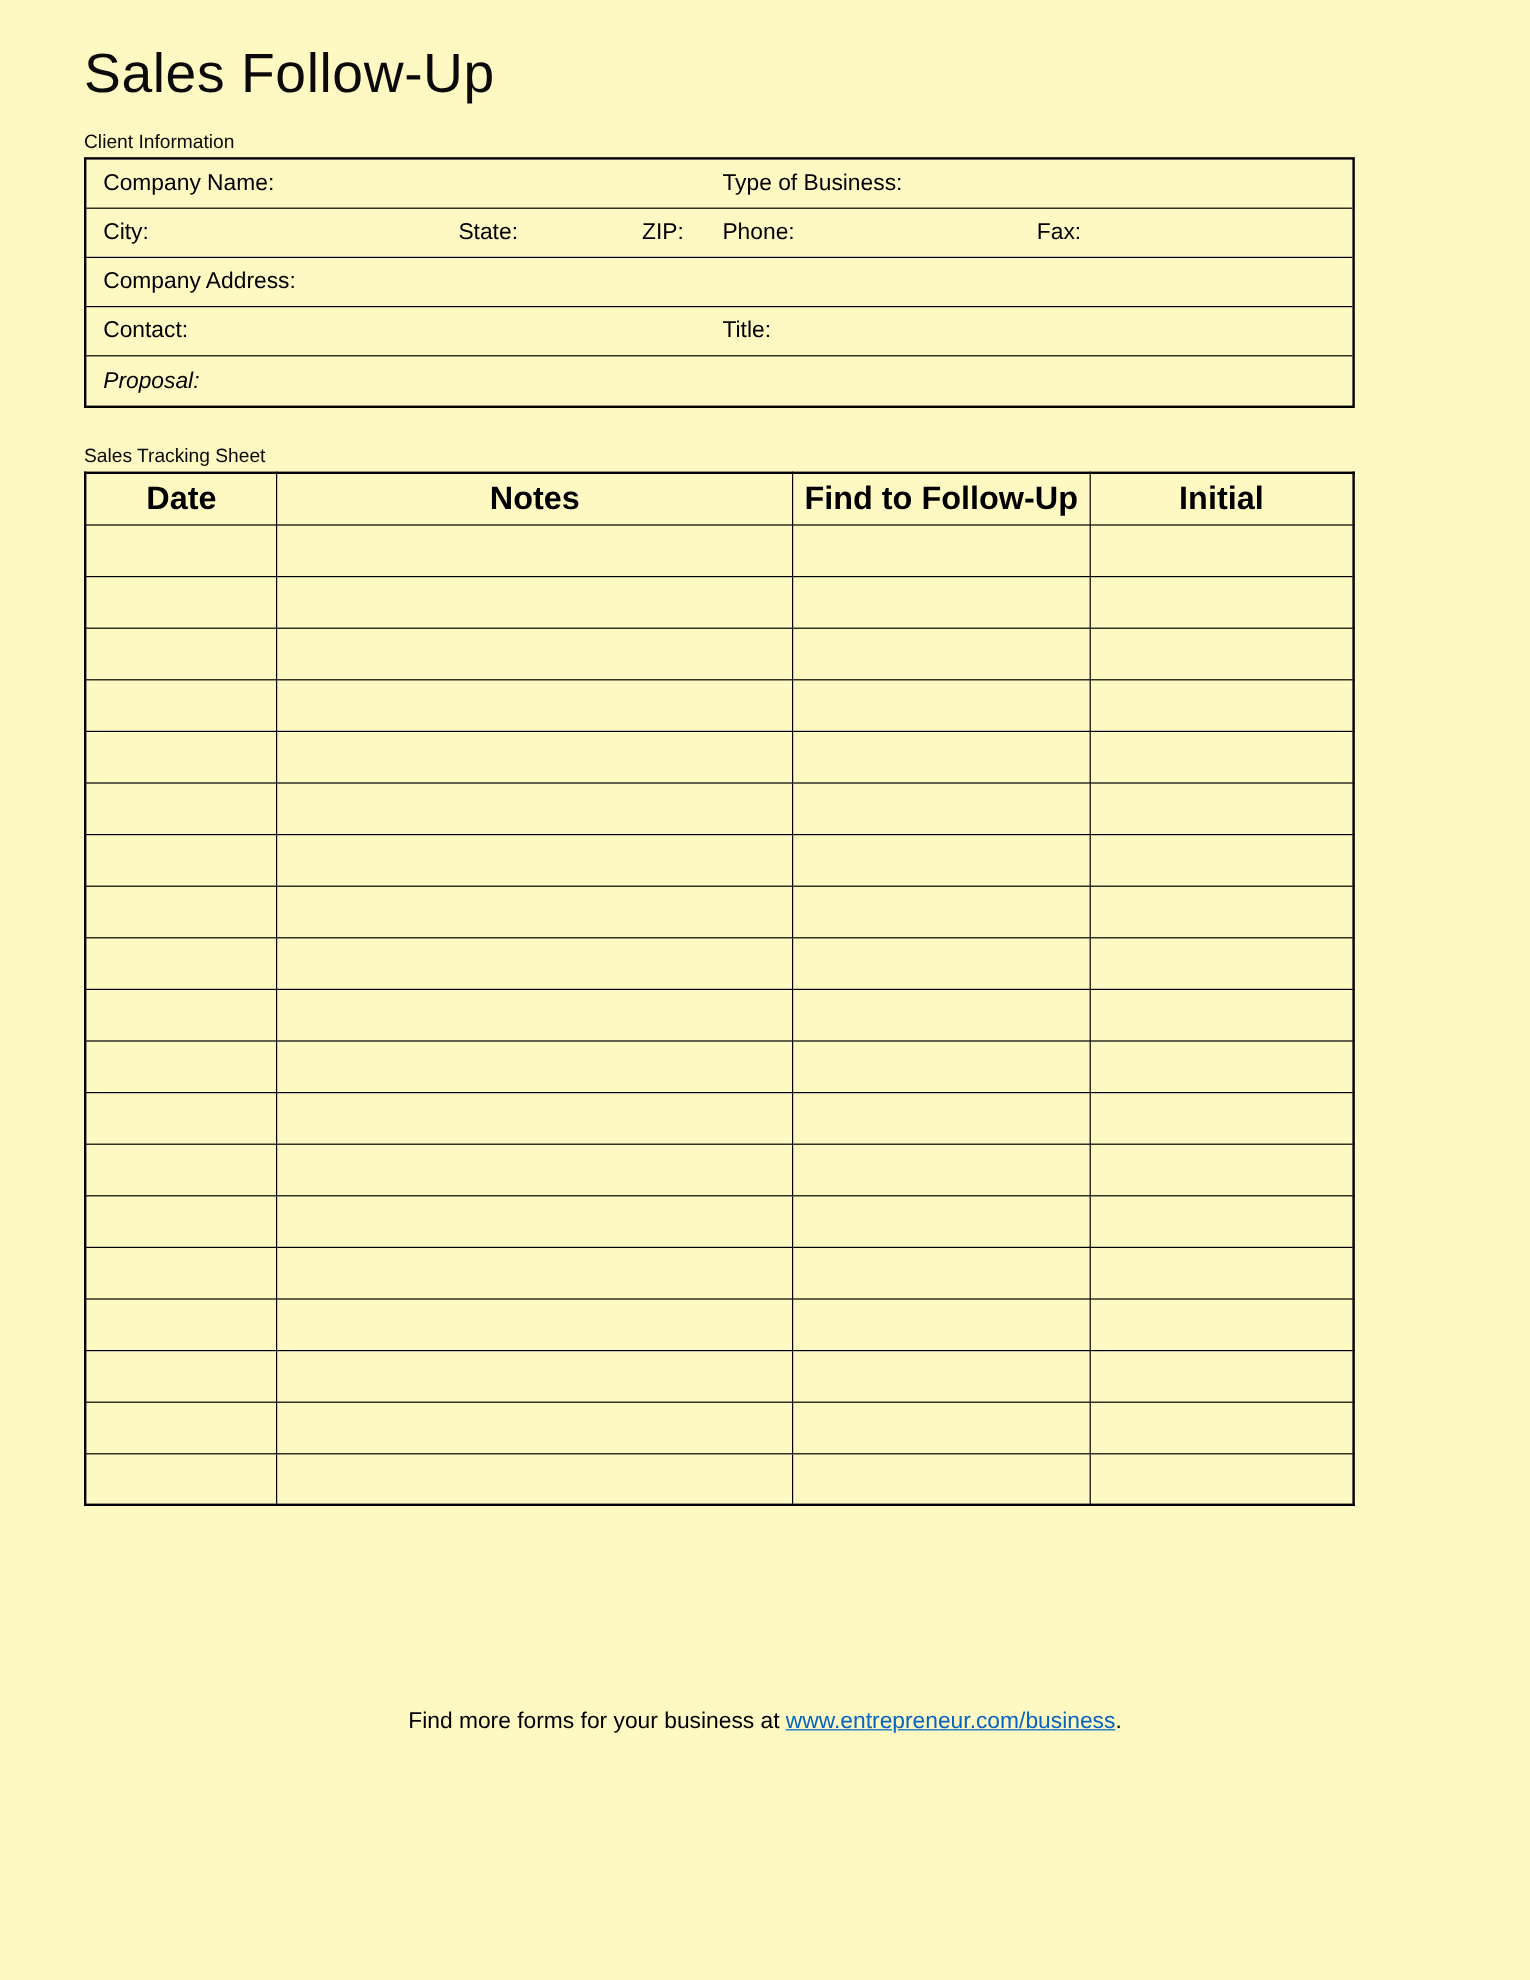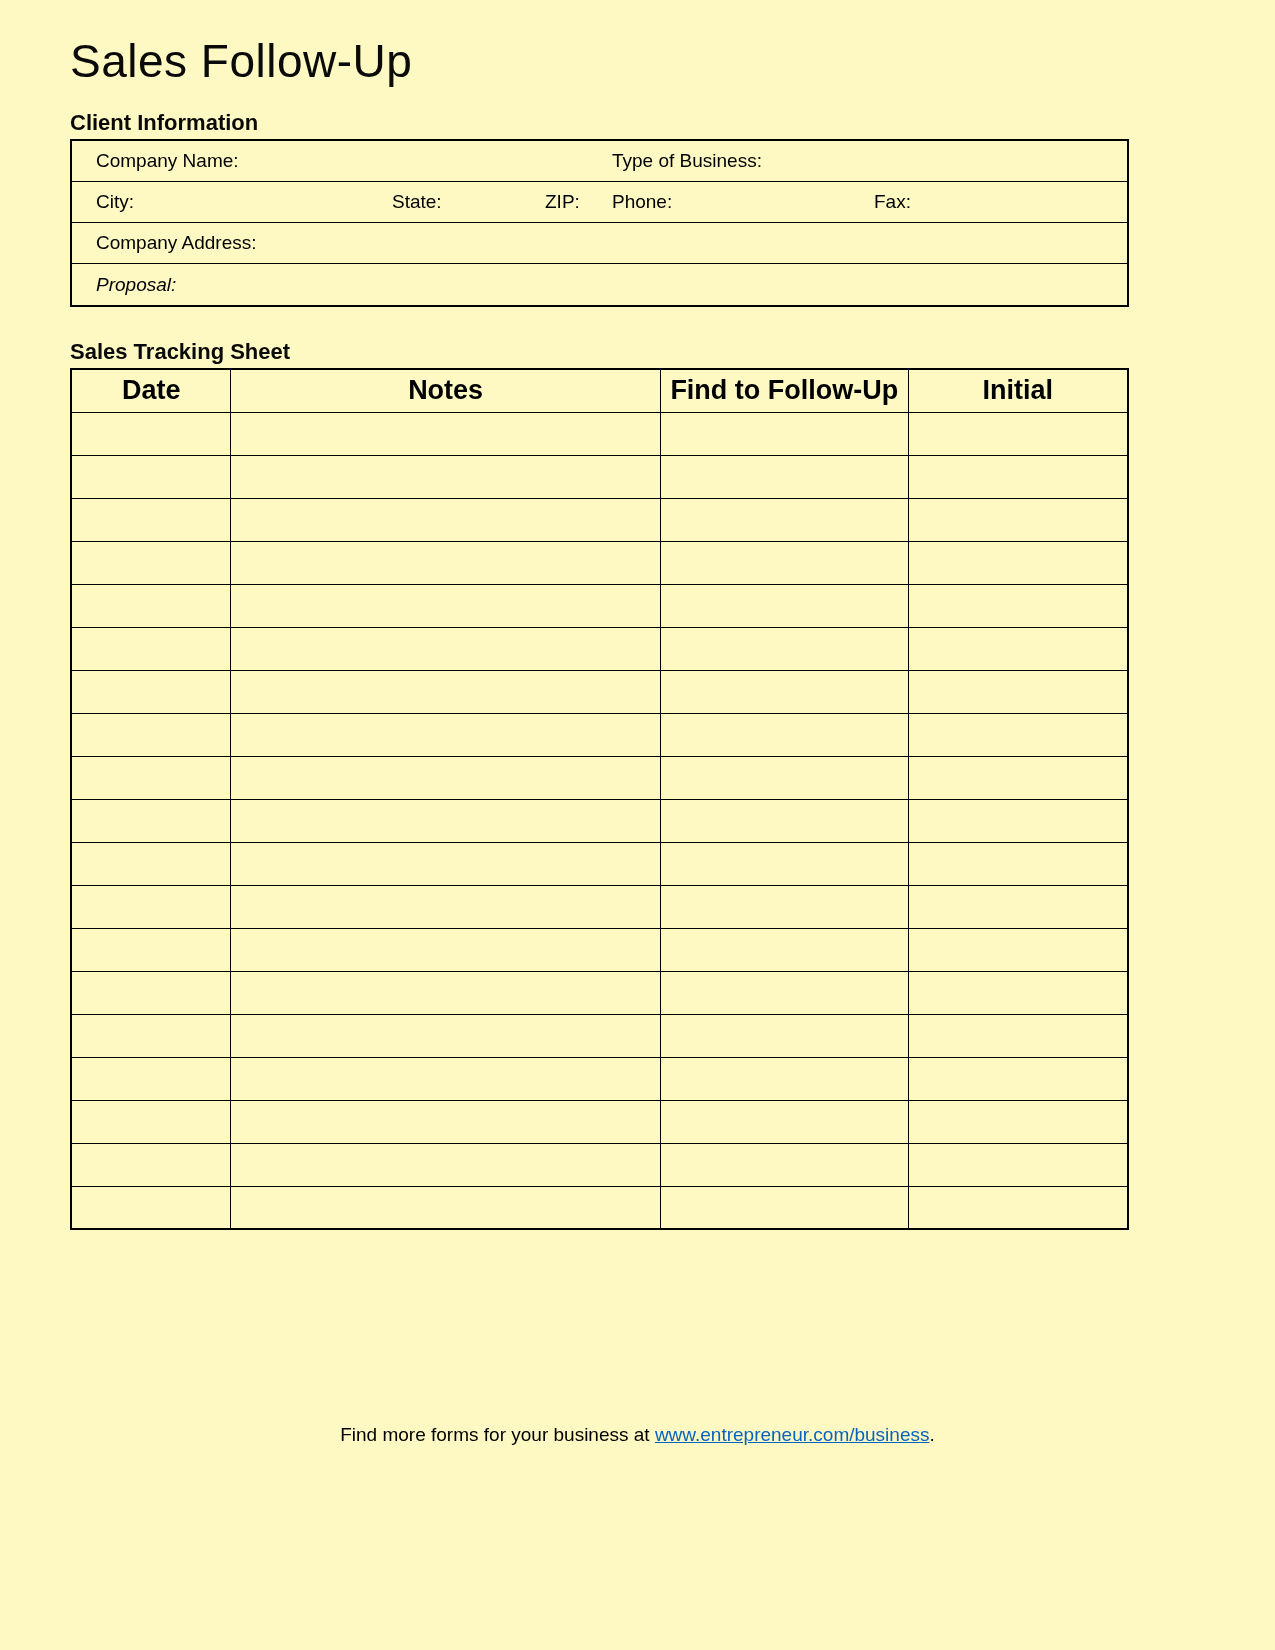--- a/index.html
+++ b/index.html
@@ -22,22 +22,22 @@
     width: 1059px;
   }
   .doc-title {
     margin-top: 34px;
     font-size: 46px;
     font-weight: 400;
     color: #0a0a0a;
     letter-spacing: 0.5px;
   }
   .section-heading {
-    font-size: 22px;
-    font-weight: 700;
+    font-size: 16px;
+    font-weight: 400;
     color: #0a0a0a;
   }
   .client-heading { margin-top: 22px; margin-bottom: 3px; }
 
   
   .client-table {
     border: 2px solid #000000;
     width: 100%;
   }
   .client-row {
@@ -45,21 +45,20 @@
     height: 41px;
     border-bottom: 1px solid #000000;
     font-size: 19px;
   }
   .client-row:last-child { border-bottom: none; font-style: italic; }
   .client-row .lbl {
     position: absolute;
     top: 50%;
     transform: translateY(-50%);
     white-space: nowrap;
-    margin-left: 10px;
   }
 
   
   .tracking-heading { margin-top: 32px; margin-bottom: 3px; }
   .tracking-table {
     width: 100%;
     border-collapse: collapse;
     table-layout: fixed;
     border: 2px solid #000000;
   }
@@ -109,20 +108,24 @@
       </div>
       <div class="client-row">
         <span class="lbl" style="left:14px">City:</span>
         <span class="lbl" style="left:310px">State:</span>
         <span class="lbl" style="left:463px">ZIP:</span>
         <span class="lbl" style="left:530px">Phone:</span>
         <span class="lbl" style="left:792px">Fax:</span>
       </div>
       <div class="client-row">
         <span class="lbl" style="left:14px">Company Address:</span>
+      </div>
+      <div class="client-row">
+        <span class="lbl" style="left:14px">Contact:</span>
+        <span class="lbl" style="left:530px">Title:</span>
       </div>
       <div class="client-row">
         <span class="lbl" style="left:14px">Proposal:</span>
       </div>
     </div>
 
     <div class="section-heading tracking-heading">Sales Tracking Sheet</div>
 
     <table class="tracking-table">
       <thead>

